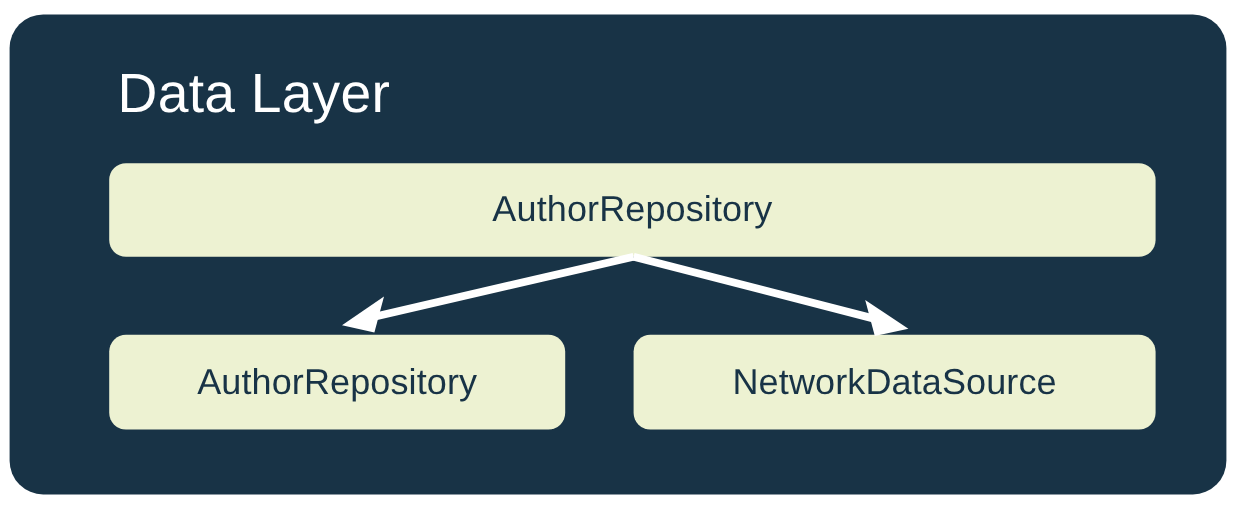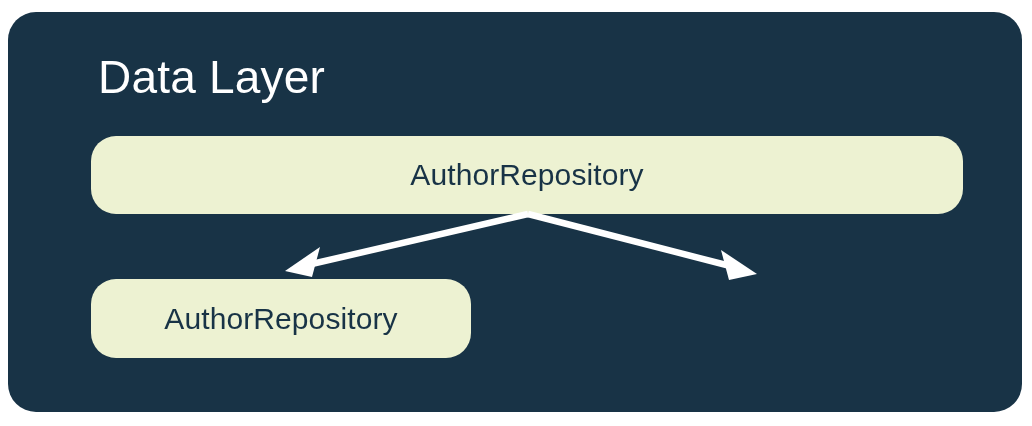--- a/index.html
+++ b/index.html
@@ -42,21 +42,21 @@
     color: #ffffff;
     font-weight: 400;
     letter-spacing: 0.2px;
     white-space: nowrap;
   }
 
   
   .node {
     position: absolute;
     background: #EDF2D2;
-    border-radius: 25px;
+    border-radius: 14px;
     color: #183346;
     display: flex;
     align-items: center;
     justify-content: center;
     box-sizing: border-box;
     font-size: 30px;
     line-height: 34px;
     font-weight: 400;
     letter-spacing: 0.1px;
     white-space: nowrap;
@@ -105,20 +105,23 @@
   </div>
 
   <div class="node node-repository">
     <span>AuthorRepository</span>
   </div>
 
   <div class="node node-local">
     <span>AuthorRepository</span>
   </div>
 
+  <div class="node node-network">
+    <span>NetworkDataSource</span>
+  </div>
 
   <svg class="arrow-layer" viewBox="0 0 1032 426">
 
     <g>
       <path d="M 528 214 L 303 266" stroke="#ffffff" stroke-width="6.5" fill="none" stroke-linecap="butt"></path>
       <path d="M 285 271 L 320 247 L 312 277 Z" fill="#ffffff"></path>
     </g>
 
     <g>
       <path d="M 528 214 L 738 268" stroke="#ffffff" stroke-width="6.5" fill="none" stroke-linecap="butt"></path>

